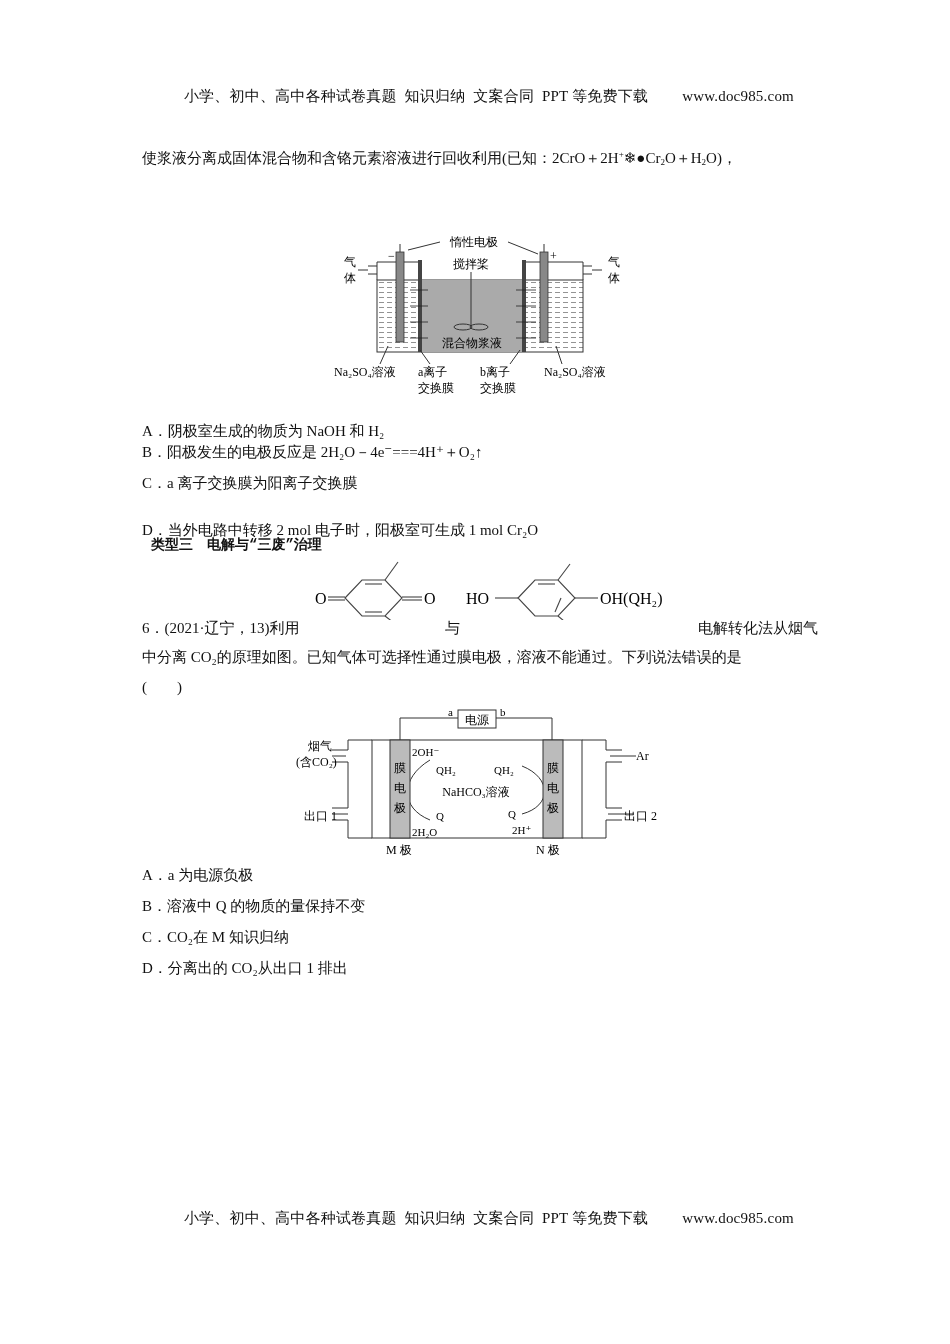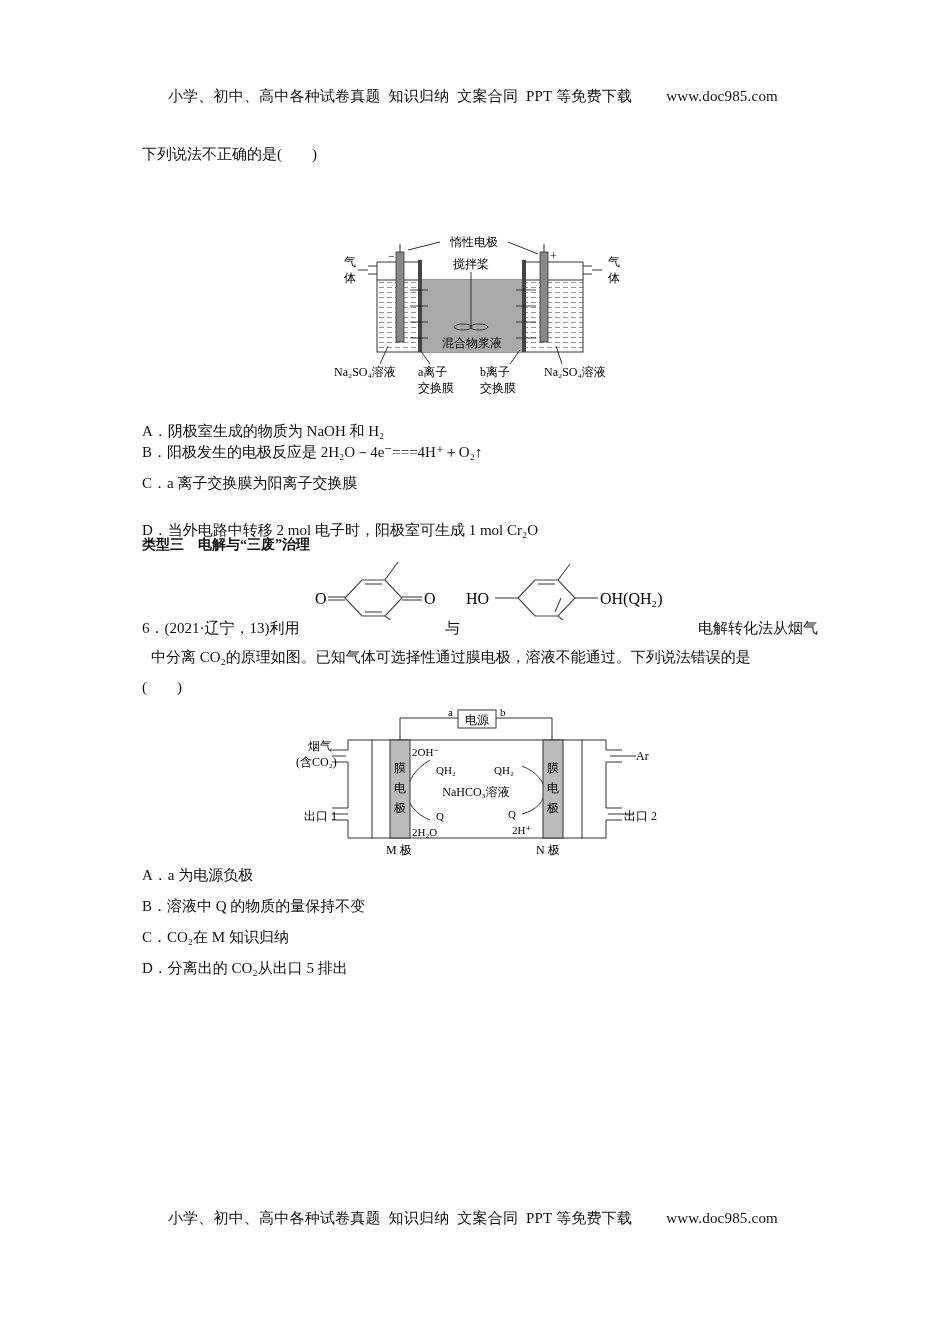--- a/index.html
+++ b/index.html
@@ -1,34 +1,34 @@
 <!DOCTYPE html>
 <html><head>
 <meta charset="utf-8">
 <style>
   html,body{margin:0;padding:0;background:#fff;}
   body{width:950px;height:1344px;position:relative;font-family:"Liberation Serif","DejaVu Serif",serif;color:#111;overflow:hidden;}
   .abs{position:absolute;}
-  .hdr{left:160px;font-size:15px;white-space:pre;letter-spacing:0.2px;text-align:right;}
+  .hdr{left:176px;font-size:15px;white-space:pre;letter-spacing:0.2px;text-align:right;}
   .para{left:142px;font-size:15px;line-height:29px;white-space:nowrap;}
   .opt{left:142px;font-size:15px;white-space:nowrap;}
-  .sec{left:142px;font-size:15px;font-weight:bold;font-family:Liberation Serif, serif;font-size:14px;}
+  .sec{left:151px;font-size:15px;font-weight:bold;font-family:Liberation Mono, monospace;font-size:14px;}
   sub{font-size:9px;vertical-align:-2px;}
   sup{font-size:9px;vertical-align:6px;}
   svg text{font-family:"Liberation Serif","DejaVu Serif",serif;}
 </style>
 </head>
 <body>
 
 <div class="abs hdr" style="top:70px;">
   <span>小学、初中、高中各种试卷真题  知识归纳  文案合同  PPT 等免费下载</span><span style="display:inline-block;width:34px;"></span><span>www.doc985.com</span>
 </div>
 
 <div class="abs para" style="top:140px;">
-  <div>下列说法不正确的是(　　)</div>
+  <div><span>使浆液分离成固体混合物和含铬元素溶液进行回收利用(已知：2CrO＋2H</span><sup>+</sup><span>❄●Cr</span><sub>2</sub><span>O＋H</span><sub>2</sub><span>O)，</span></div>
 </div>
 
 <svg class="abs" style="left:330px;top:230px;" width="300" height="175" viewBox="0 0 300 175">
   <defs>
     <pattern id="dash" width="8" height="5" patternUnits="userSpaceOnUse">
       <rect width="8" height="5" fill="#fff"></rect>
       <line x1="1" y1="2.5" x2="6" y2="2.5" stroke="#777" stroke-width="0.8"></line>
     </pattern>
   </defs>
 
@@ -122,21 +122,21 @@
   </g>
   <text x="5" y="44" font-size="16">O</text>
   <text x="114" y="44" font-size="16">O</text>
   <text x="156" y="44" font-size="16">HO</text>
   <text x="290" y="44" font-size="16">OH(QH₂)</text>
 </svg>
 
 <div class="abs para" style="top:614px;left:142px;width:680px;">
   <span>6．(2021·辽宁，13)利用</span><span style="position:absolute;left:303px;">与</span><span style="position:absolute;right:4px;">电解转化法从烟气</span>
 </div>
-<div class="abs para" style="top:643px;margin-left:9px;">中分离 CO₂的原理如图。已知气体可选择性通过膜电极，溶液不能通过。下列说法错误的是</div>
+<div class="abs para" style="top:643px;">中分离 CO₂的原理如图。已知气体可选择性通过膜电极，溶液不能通过。下列说法错误的是</div>
 <div class="abs para" style="top:673px;">(　　)</div>
 
 <svg class="abs" style="left:290px;top:698px;" width="370" height="162" viewBox="0 0 370 162">
   <g stroke="#333" stroke-width="1" fill="none">
 
     <path d="M110 42 V20 H168"></path>
       <path d="M206 20 H262 V42"></path>
     <rect x="168" y="12" width="38" height="18" fill="#fff"></rect>
 
     <rect x="82" y="42" width="210" height="98"></rect>
@@ -186,17 +186,17 @@
   <text x="204" y="76" font-size="11">QH₂</text>
   <text x="218" y="120" font-size="11">Q</text>
   <text x="222" y="136" font-size="11">2H⁺</text>
   <text x="96" y="156" font-size="12">M 极</text>
   <text x="246" y="156" font-size="12">N 极</text>
 </svg>
 
 <div class="abs opt" style="top:866px;"><span>A．</span><span>a 为电源负极</span></div>
 <div class="abs opt" style="top:897px;"><span>B．</span><span>溶液中 Q 的物质的量保持不变</span></div>
 <div class="abs opt" style="top:928px;"><span>C．</span><span>CO₂在 M 知识归纳</span></div>
-<div class="abs opt" style="top:959px;"><span>D．</span><span>分离出的 CO₂从出口 5 排出</span></div>
+<div class="abs opt" style="top:959px;"><span>D．</span><span>分离出的 CO₂从出口 1 排出</span></div>
 
 <div class="abs hdr" style="top:1192px;">
   <span>小学、初中、高中各种试卷真题  知识归纳  文案合同  PPT 等免费下载</span><span style="display:inline-block;width:34px;"></span><span>www.doc985.com</span>
 </div>
 
 </body></html>

